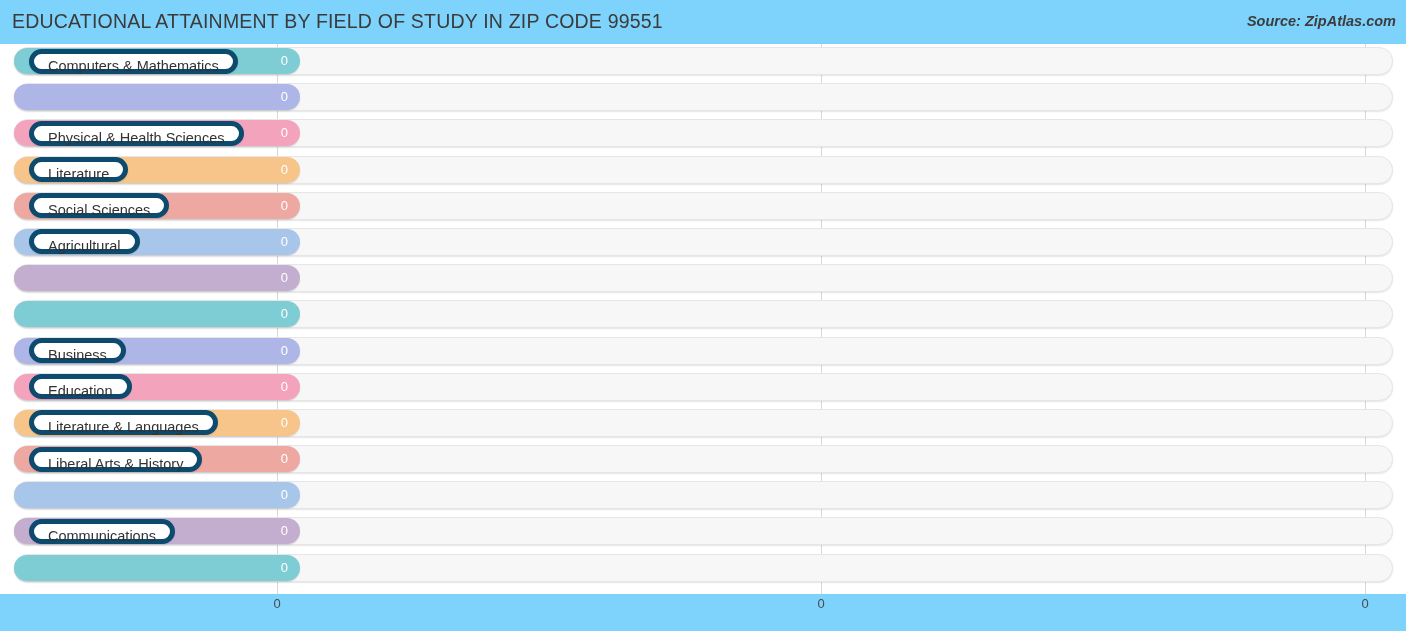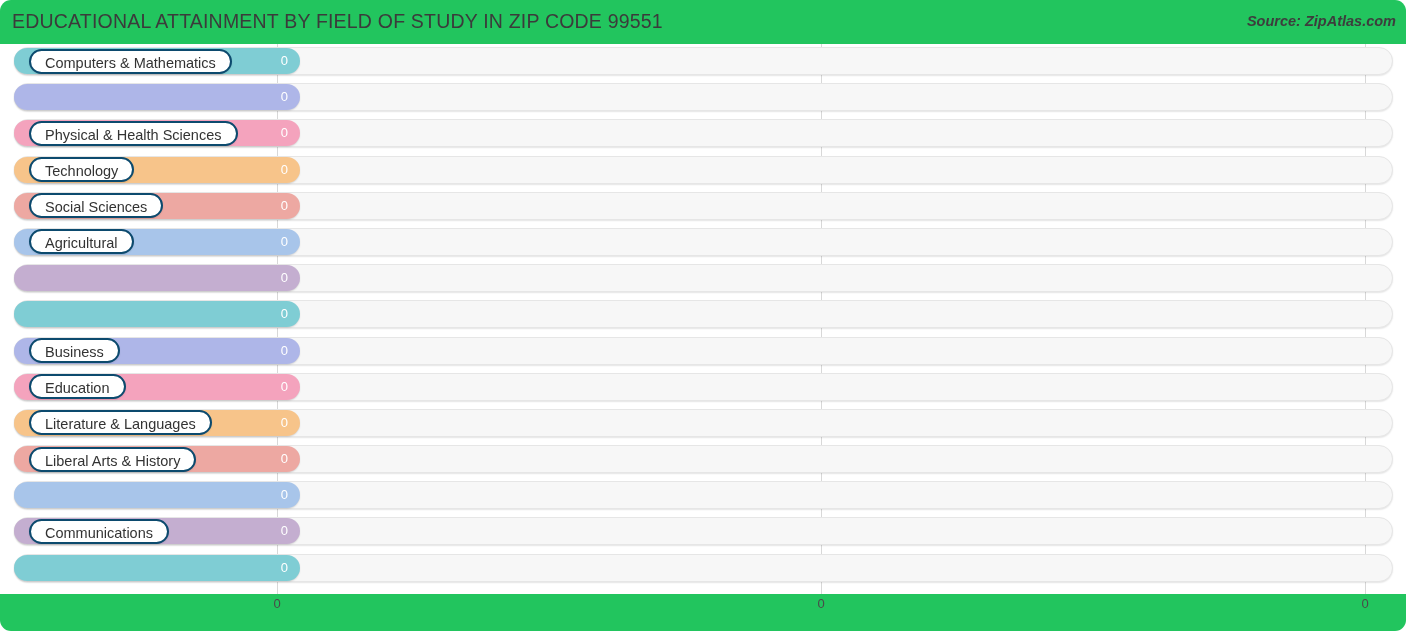--- a/index.html
+++ b/index.html
@@ -8,22 +8,21 @@
     width: 1406px; height: 631px;
     background: #ffffff;
     font-family: "Liberation Sans", sans-serif;
     overflow: hidden;
   }
 
   #page {
     position: relative;
     width: 1406px;
     height: 631px;
-    background: #22c55e;
-    border-radius: 11px;
+    background: #7dd3fc;
   }
 
   
   .header {
     position: absolute;
     left: 0; top: 0;
     width: 1406px; height: 44px;
   }
   .chart-title {
     position: absolute;
@@ -118,21 +117,21 @@
 
   
   .label-pill {
     position: absolute;
     left: 29px;
     top: 4.5px;
     height: 25px;
     line-height: 25px;
     padding: 0 14px;
     background: #ffffff;
-    border: 2px solid #0c4a6e;
+    border: 5px solid #0c4a6e;
     border-radius: 13px;
     font-size: 14.5px;
     color: #333333;
     white-space: nowrap;
     box-shadow: 0 1px 1.5px rgba(0,0,0,0.10);
   }
 
   
   .axis {
     position: absolute;
@@ -179,21 +178,21 @@
         <div class="row">
           <div class="track"></div>
           <div class="bar" style="width: 286px; background: rgb(244, 163, 189);"></div>
           <div class="bar-value" style="left: 240px;">0</div>
           <div class="label-pill">Physical &amp; Health Sciences</div>
         </div>
         <div class="row">
           <div class="track"></div>
           <div class="bar" style="width: 286px; background: rgb(247, 196, 138);"></div>
           <div class="bar-value" style="left: 240px;">0</div>
-          <div class="label-pill">Technology</div>
+          <div class="label-pill">Literature</div>
         </div>
         <div class="row">
           <div class="track"></div>
           <div class="bar" style="width: 286px; background: rgb(237, 168, 162);"></div>
           <div class="bar-value" style="left: 240px;">0</div>
           <div class="label-pill">Social Sciences</div>
         </div>
         <div class="row">
           <div class="track"></div>
           <div class="bar" style="width: 286px; background: rgb(168, 197, 234);"></div>

